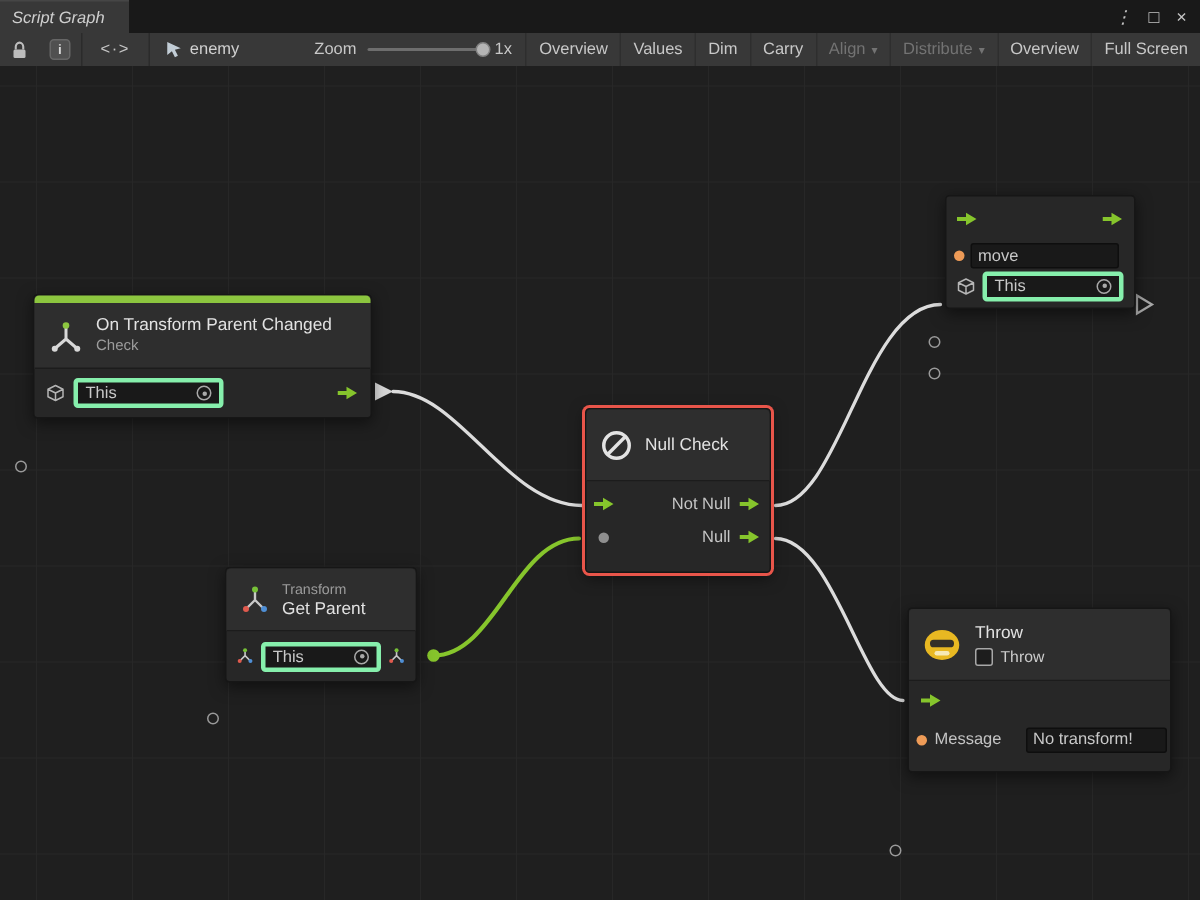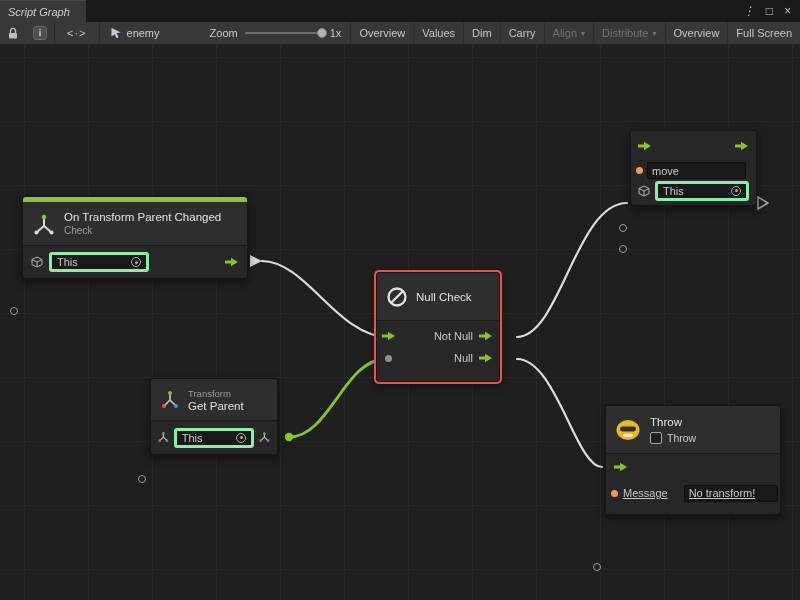--- a/index.html
+++ b/index.html
@@ -68,21 +68,21 @@
   .checkbox { width:12px; height:12px; background:#1d1d1d; border:1px solid #a8a8a8; border-radius:2px; }
   .argbox { width:15px; height:15px; background:#191919; border:1px solid #0e0e0e; border-radius:2px;
     color:#c9c9c9; font-size:10px; display:flex; align-items:center; justify-content:center; }
 
   
   #node-event { left:22px; top:152px; width:226px; }
   #node-event .nheader { height:44px; border-radius:0; }
   #node-event .prow { height:32px; display:flex; align-items:center; gap:6px; padding:0 8px; }
   #node-event .port-circle { left:-13px; top:61px; }
 
-  #node-nullcheck { left:376px; top:228px; width:124px; }
+  #node-nullcheck { left:390px; top:228px; width:124px; }
   #node-nullcheck .nheader { height:48px; }
   #node-nullcheck .nports { padding:4px 0 12px; }
   #node-nullcheck .prow { height:22px; display:flex; align-items:center; justify-content:flex-end;
     gap:6px; padding:0 6px; position:relative; color:#c6c6c6; font-size:11px; }
   #node-nullcheck .in-arrow { position:absolute; left:5px; }
   #node-nullcheck .in-dot { position:absolute; left:8px; }
 
   #node-getparent { left:150px; top:334px; width:128px; }
   #node-getparent .nheader { height:42px; }
   #node-getparent .prow { height:33px; display:flex; align-items:center; gap:5px; padding:0 7px; }
@@ -102,21 +102,21 @@
   #node-customevent .port-circle.p1 { left:-12px; top:93px; }
   #node-customevent .port-circle.p2 { left:-12px; top:114px; }
 
   #node-throw { left:605px; top:361px; width:176px; }
   #node-throw .nheader { height:48px; gap:9px; }
   #node-throw .hcol { display:flex; flex-direction:column; }
   #node-throw .custom-row { display:flex; align-items:center; gap:5px; margin-top:4px;
     font-size:10.5px; color:#cdcdcd; }
   #node-throw .ctrl { height:26px; display:flex; align-items:center; padding:0 8px; }
   #node-throw .msg-row { height:26px; display:flex; align-items:center; gap:16px;
-    padding:0 8px 0 17px; position:relative; font-size:11px; color:#c4c4c4;text-decoration:underline; }
+    padding:0 8px 0 17px; position:relative; font-size:11px; color:#c4c4c4; }
   #node-throw .msg-row .dot { position:absolute; left:5px; }
   #node-throw .msg-row .txt-input { margin-left:auto; }
   #node-throw .port-circle { left:-13px; top:109px; }
   #node-throw .nports { padding-bottom:8px; }
 </style>
 </head>
 <body>
 
 <div class="tabbar">
   <div class="tab">

